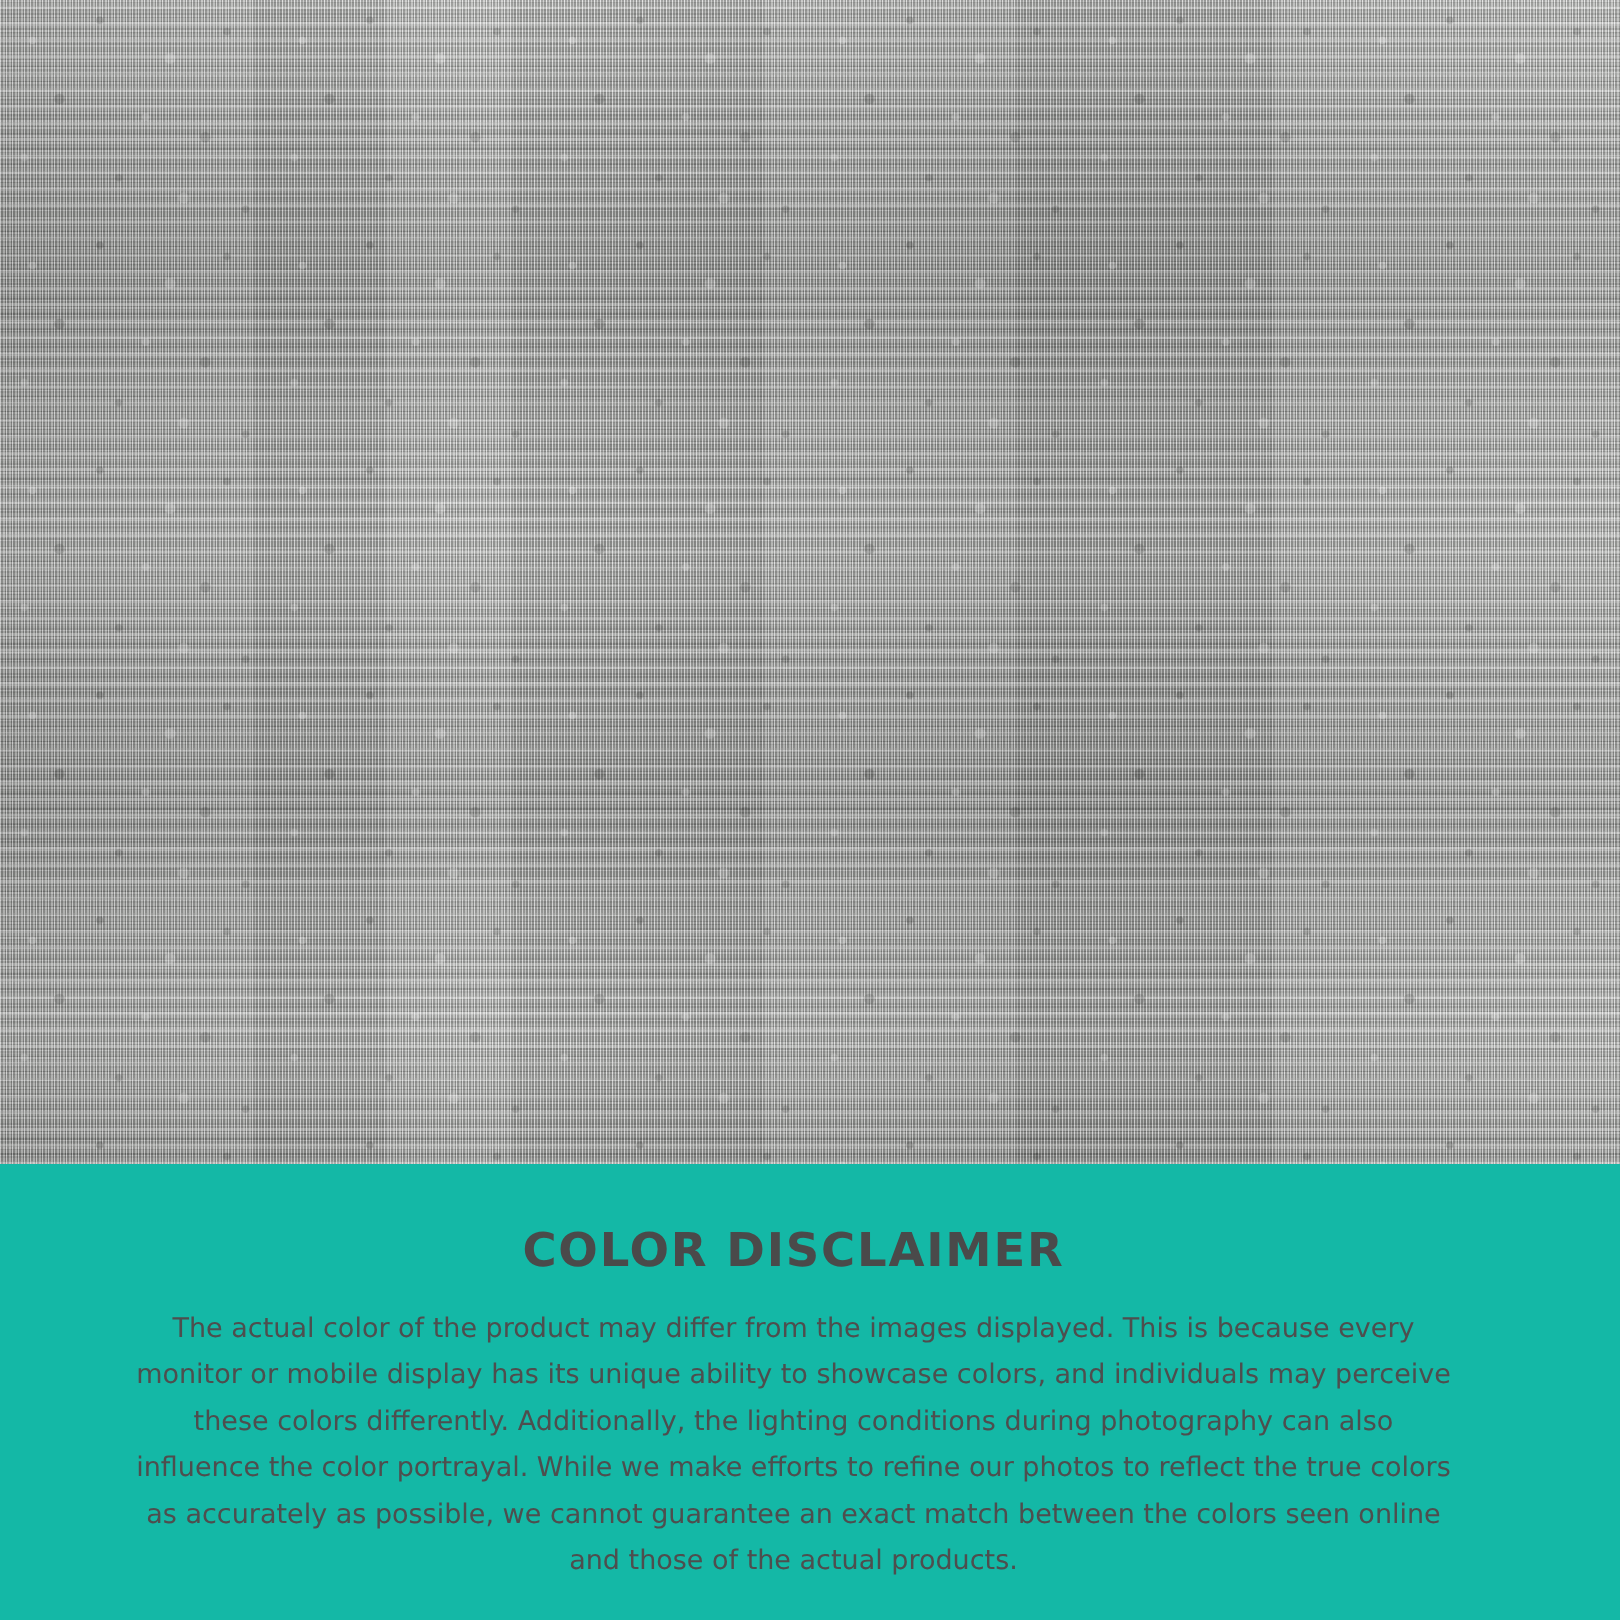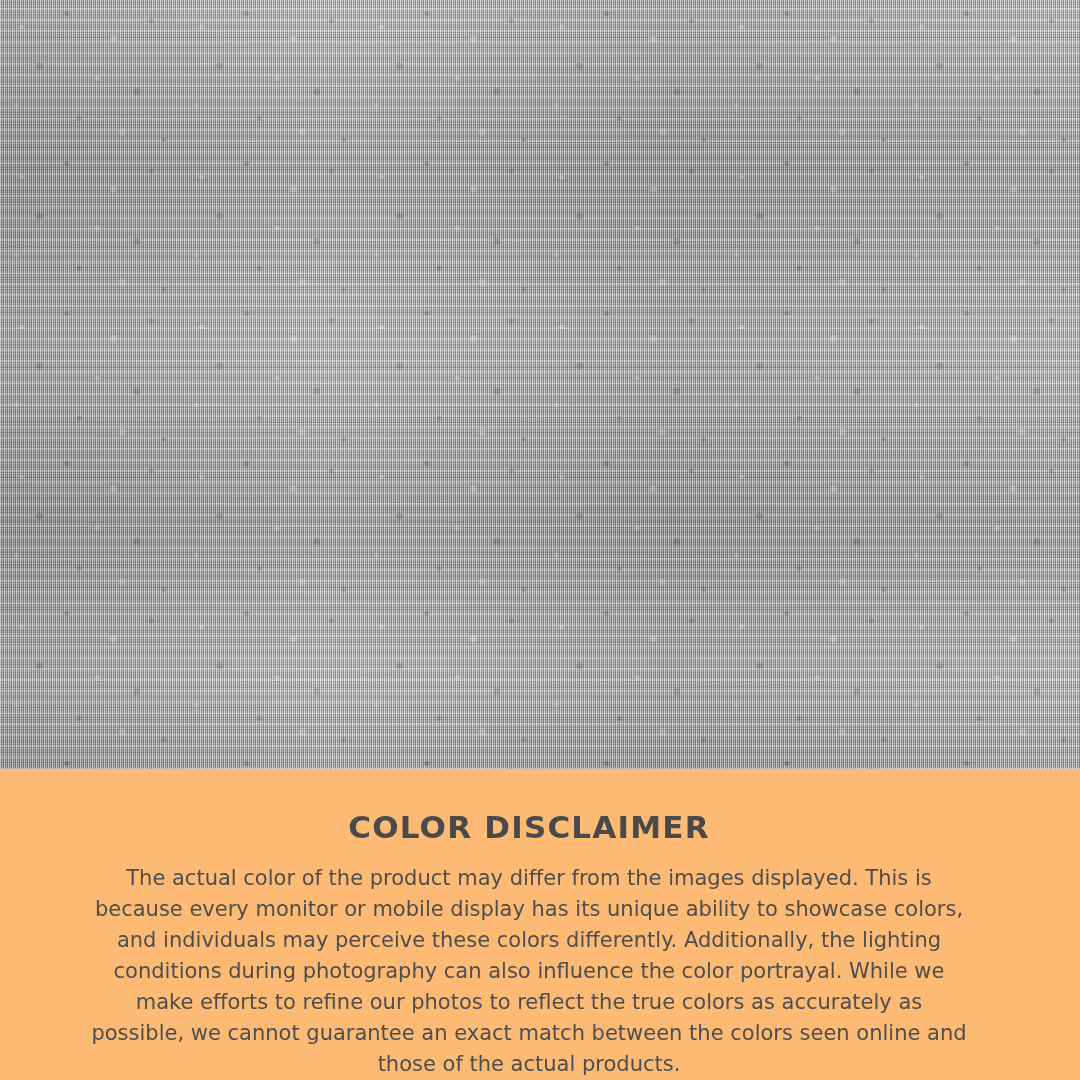--- a/index.html
+++ b/index.html
@@ -118,36 +118,36 @@
         rgba(0,0,0,0.07) 0%,
         rgba(255,255,255,0.06) 30%,
         rgba(0,0,0,0.05) 62%,
         rgba(255,255,255,0.05) 100%);
     pointer-events: none;
   }
 
   
   .disclaimer {
     flex: 1 1 auto;
-    background: #fdba74;
+    background: #14b8a6;
     padding: 24px 100px 0 78px;
     box-sizing: border-box;
     text-align: center;
   }
   .disclaimer-title {
     font-family: "DejaVu Sans", sans-serif;
     font-size: 31px;
     font-weight: 700;
     letter-spacing: 1.2px;
     color: #4a4a4a;
     margin: 16px 0 18px 0;
   }
   .disclaimer-body {
     font-family: "DejaVu Sans", sans-serif;
-    font-size: 21px;
+    font-size: 18px;
     line-height: 31px;
     color: #4e4e4e;
     margin: 0 auto;
     max-width: 880px;
     text-align: center;
   }
 </style>
 </head>
 <body>
 

